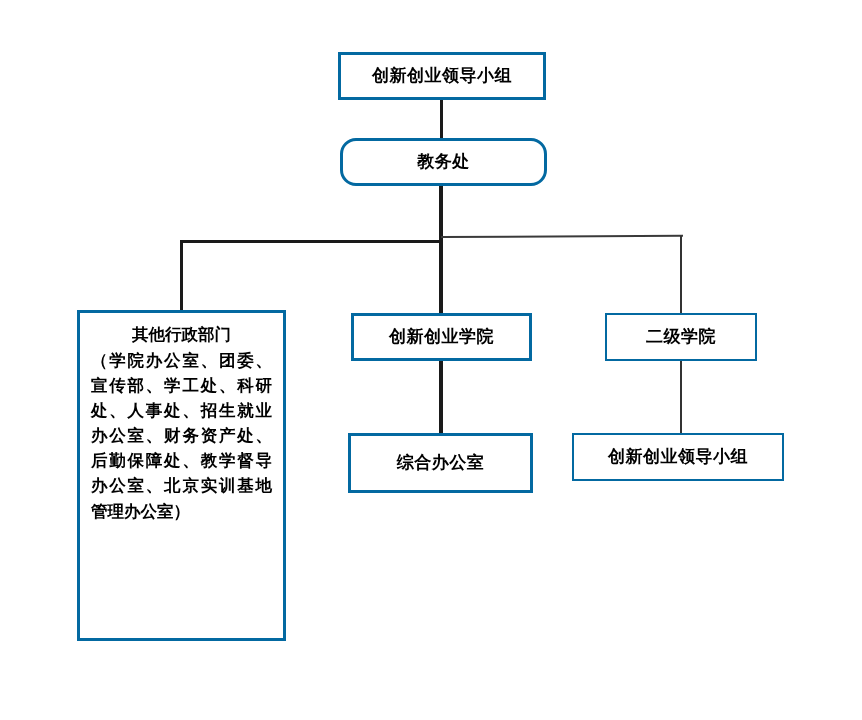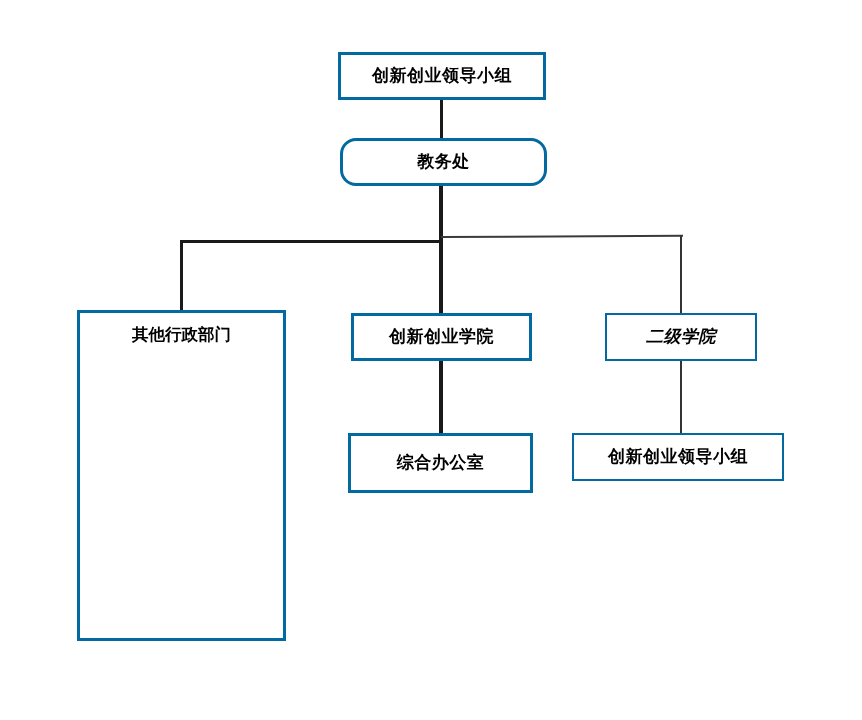--- a/index.html
+++ b/index.html
@@ -43,21 +43,21 @@
   #node-academic  { left: 340px; top: 138px; width: 207px; height: 48px; border-radius: 16px; }
 
   #node-other-admin {
     left: 77px; top: 310px; width: 209px; height: 331px;
     border-width: 3px;
     align-items: flex-start;
     justify-content: center;
     padding: 9px 11px 9px 11px;
   }
   #node-innov-college { left: 351px; top: 313px; width: 181px; height: 48px; }
-  #node-sub-college   { left: 605px; top: 313px; width: 152px; height: 48px; border-width: 2px; font-style: italic; }
+  #node-sub-college   { left: 605px; top: 313px; width: 152px; height: 48px; border-width: 2px; }
 
   #node-general-office { left: 348px; top: 433px; width: 185px; height: 60px; }
   #node-innov-leader2  { left: 572px; top: 433px; width: 212px; height: 48px; border-width: 2px; }
 
   
   .para-block {
     width: 100%;
     font-size: 16.5px;
     line-height: 1.52;
     font-weight: 600;
@@ -127,20 +127,21 @@
     <span class="node-label">创新创业领导小组</span>
   </div>
 
   <div class="node" id="node-academic">
     <span class="node-label">教务处</span>
   </div>
 
   <div class="node" id="node-other-admin">
     <div class="para-block">
       <span class="para-title">其他行政部门</span>
+      <span class="para-body">（学院办公室、团委、宣传部、学工处、科研处、人事处、招生就业办公室、财务资产处、后勤保障处、教学督导办公室、北京实训基地管理办公室）</span>
     </div>
   </div>
 
   <div class="node" id="node-innov-college">
     <span class="node-label">创新创业学院</span>
   </div>
 
   <div class="node" id="node-sub-college">
     <span class="node-label">二级学院</span>
   </div>

